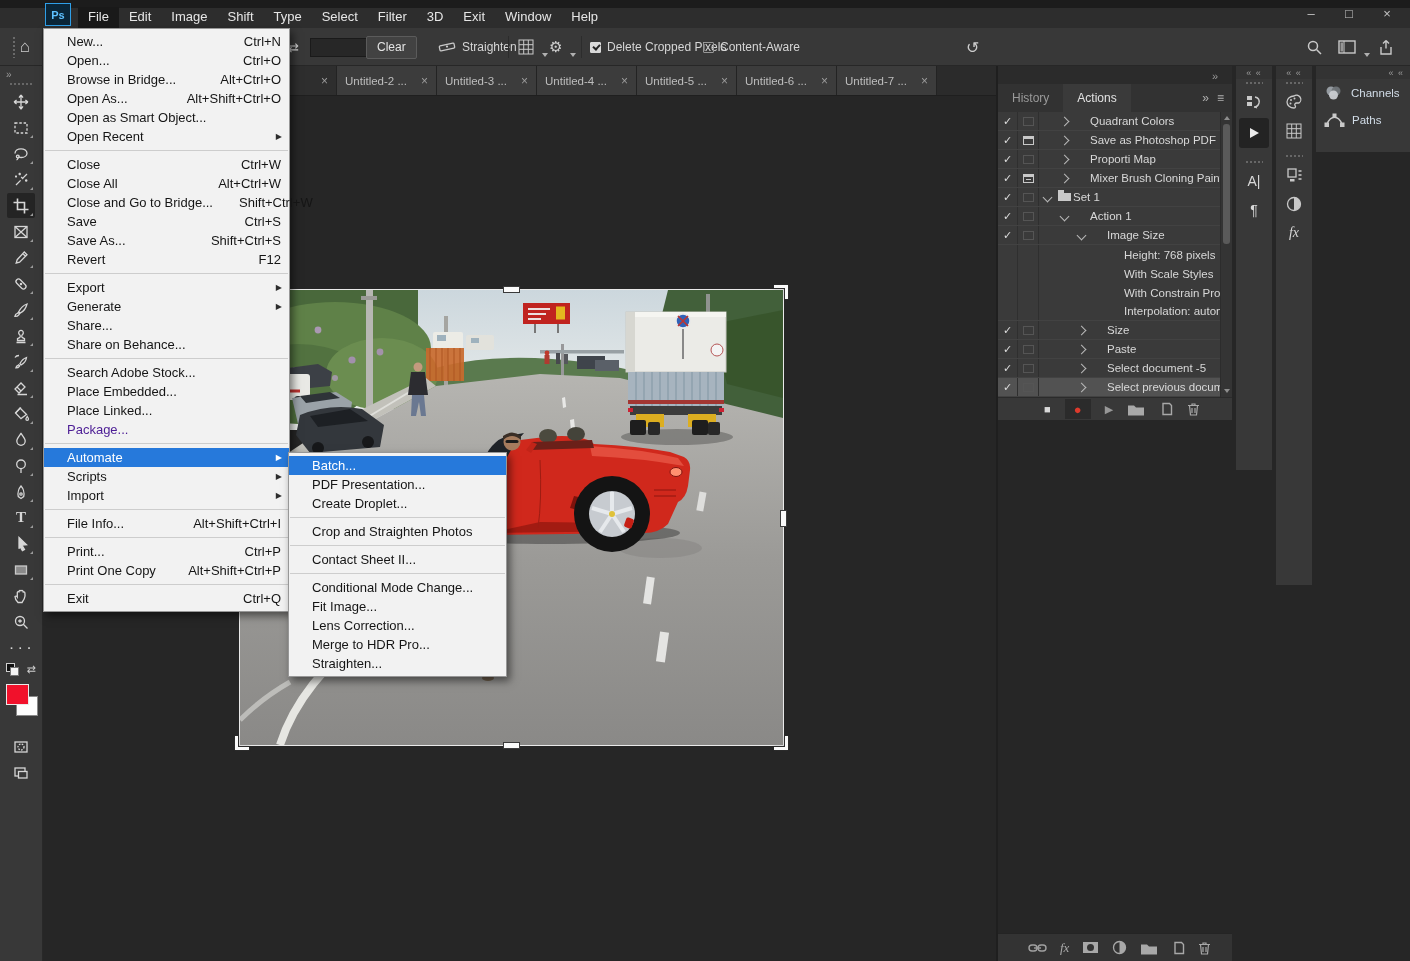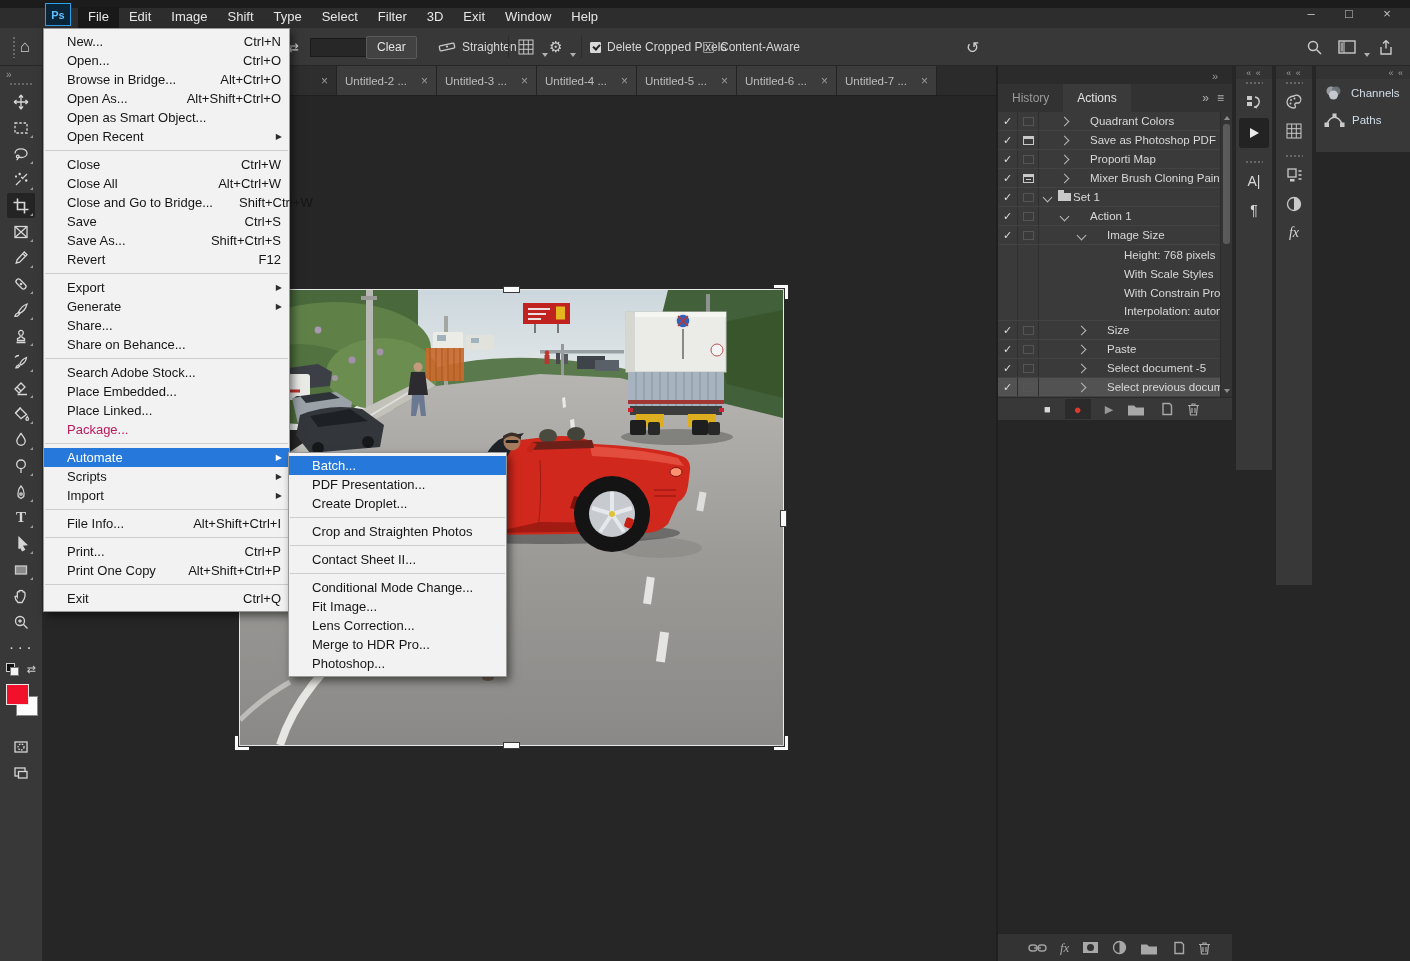--- a/index.html
+++ b/index.html
@@ -78,21 +78,21 @@
   .pmenu{position:absolute;background:#f2f2f2;border:1px solid #979797;box-shadow:3px 4px 8px rgba(0,0,0,.5);
          padding:3px 0;z-index:50;box-sizing:border-box}
   #filemenu{left:43px;top:28px;width:247px}
   #automenu{left:288px;top:452px;width:219px;z-index:51}
   .mi{height:19px;display:flex;align-items:center;padding:0 8px 0 23px;font-size:13px;color:#151515;position:relative}
   .ml{white-space:nowrap}
   .ms{margin-left:auto;padding-left:26px;white-space:nowrap}
   .ma{position:absolute;right:7px;top:5px;font-size:8px;color:#2d2d2d}
   .mi.hl{background:#2679db;color:#fff}
   .mi.hl .ma{color:#fff}
-  .mi.dis{color:#be185d}
+  .mi.dis{color:#4c1d95}
   .msep{height:1px;background:#cdcdcd;margin:4px 1px}
 
   
   #statusbar{left:43px;top:940px;width:953px;height:21px;background:#383838;border-top:1px solid #2a2a2a;
              display:flex;align-items:center;font-size:11.5px;color:#c6c6c6;box-sizing:border-box}
   #zoomfield{width:55px;padding-left:12px}
   #docseg{width:150px;height:100%;background:#3f3f3f;border-left:1px solid #2c2c2c;border-right:1px solid #2c2c2c;
           display:flex;align-items:center;justify-content:center}
   #docchev{padding-left:12px;color:#b5b5b5}
 
@@ -1114,18 +1114,18 @@
       </div>
       <div class="mi">
         <span class="ml">Lens Correction...</span>
         <span class="ms"></span>
       </div>
       <div class="mi">
         <span class="ml">Merge to HDR Pro...</span>
         <span class="ms"></span>
       </div>
       <div class="mi">
-        <span class="ml">Photoshop...</span>
+        <span class="ml">Straighten...</span>
         <span class="ms"></span>
       </div>
     </div>
 
 </div>
 
 </body></html>

